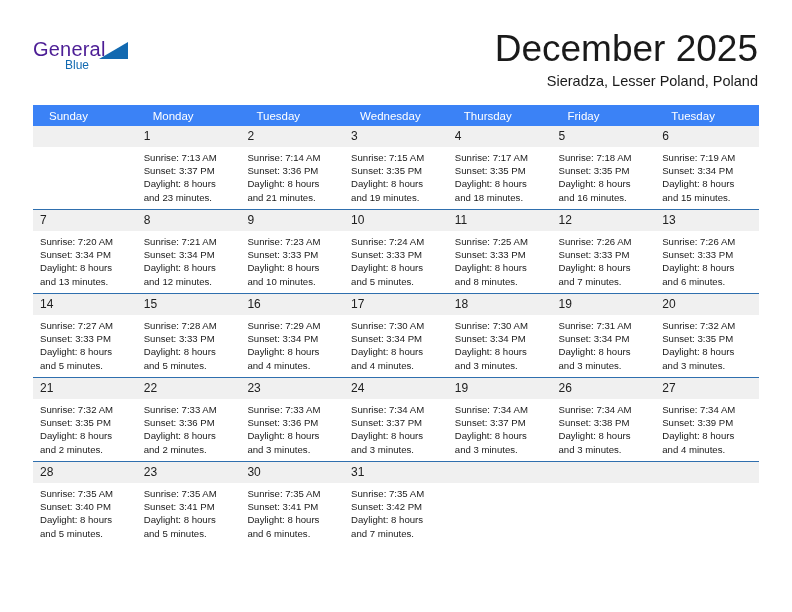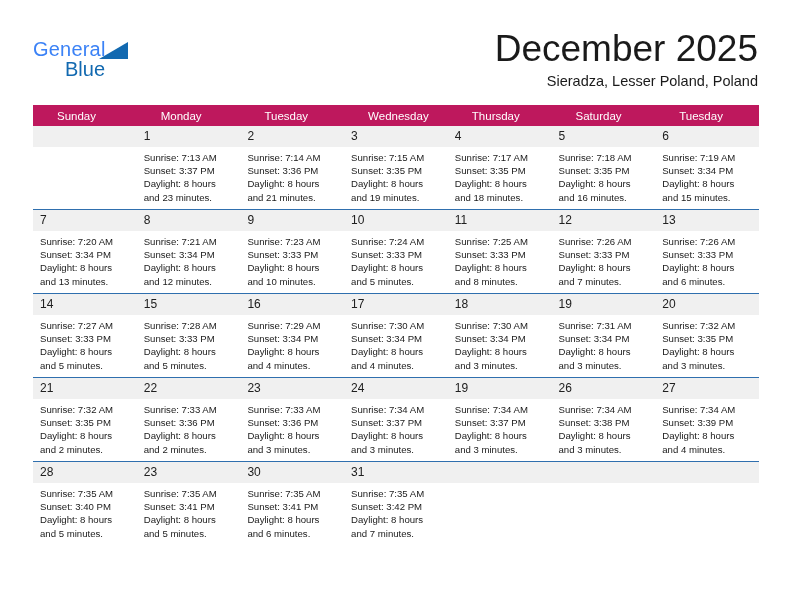--- a/index.html
+++ b/index.html
@@ -35,37 +35,37 @@
     top: 38px;
     width: 120px;
     height: 46px;
   }
   .logo-general {
     position: absolute;
     left: 0;
     top: 0;
     font-size: 20px;
     letter-spacing: 0.2px;
-    color: #3b82f6;
+    color: #4c1d95;
     font-family: "Liberation Sans", sans-serif;
   }
   .logo-triangle {
     position: absolute;
     left: 66px;
     top: 4px;
     width: 0;
     height: 0;
     border-left: 29px solid transparent;
     border-bottom: 17px solid #1269b0;
   }
   .logo-blue {
     position: absolute;
     left: 32px;
     top: 20px;
-    font-size: 20px;
+    font-size: 12px;
     color: #1269b0;
     font-family: "Liberation Sans", sans-serif;
   }
 
   .title-block {
     position: absolute;
     right: 34px;
     top: 33px;
     text-align: right;
   }
@@ -88,26 +88,26 @@
   
   .calendar {
     position: absolute;
     left: 33px;
     top: 105px;
     width: 726px;
     border-collapse: collapse;
     table-layout: fixed;
   }
   .calendar th {
-    background: #be185d;
+    background: #3b82f6;
     color: #ffffff;
     font-weight: normal;
     font-size: 11.5px;
     text-align: left;
-    padding: 4px 0 4px 24px;
+    padding: 4px 0 4px 16px;
     height: 13px;
     border: none;
   }
   .calendar td {
     vertical-align: top;
     padding: 0;
     border: none;
     border-top: 1px solid #2f6fae;
     width: 103.7px;
   }
@@ -159,21 +159,21 @@
   </div>
 
   <table class="calendar">
     <thead>
       <tr>
         <th>Sunday</th>
         <th>Monday</th>
         <th>Tuesday</th>
         <th>Wednesday</th>
         <th>Thursday</th>
-        <th>Saturday</th>
+        <th>Friday</th>
         <th>Tuesday</th>
       </tr>
     </thead>
     <tbody>
         <tr class="week-row">
           <td>
             <div class="daynum empty"></div>
             <div class="details">
               <div></div>
               <div></div>

